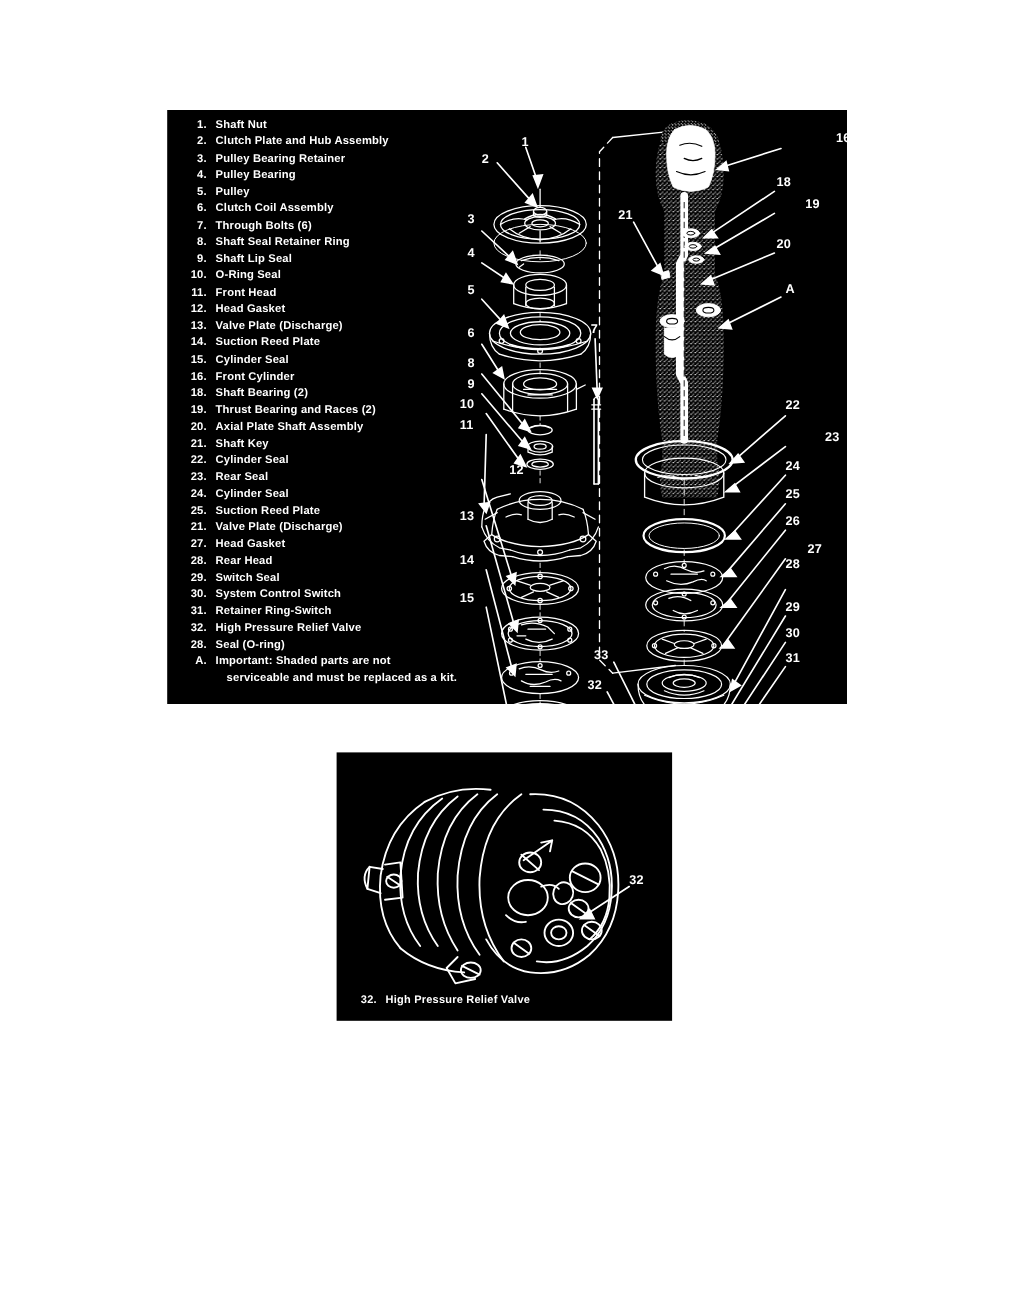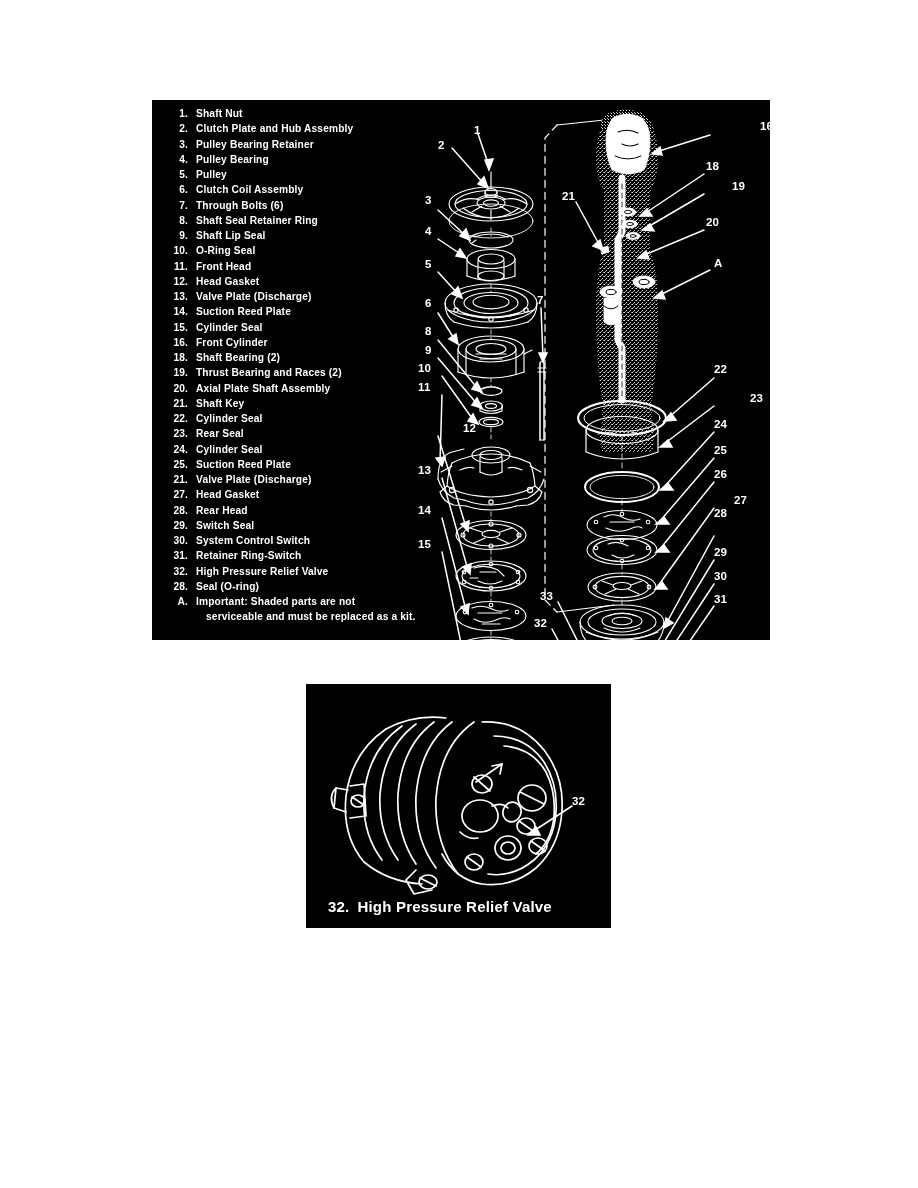--- a/index.html
+++ b/index.html
@@ -86,21 +86,21 @@
     width: 305px;
     height: 244px;
     background: #000000;
     overflow: hidden;
   }
   #valve-caption {
     position: absolute;
     left: 22px;
     bottom: 13px;
     color: #ffffff;
-    font-size: 15px;
+    font-size: 10px;
     font-weight: bold;
     letter-spacing: 0.2px;
     white-space: nowrap;
   }
   #valve-caption .vc-num { margin-right: 8px; }
 </style>
 </head>
 <body>
 
 <div class="page">

